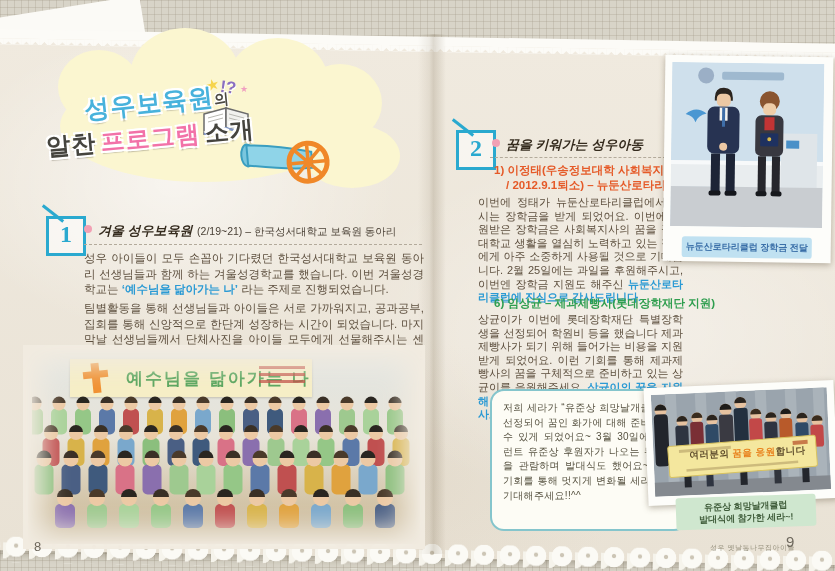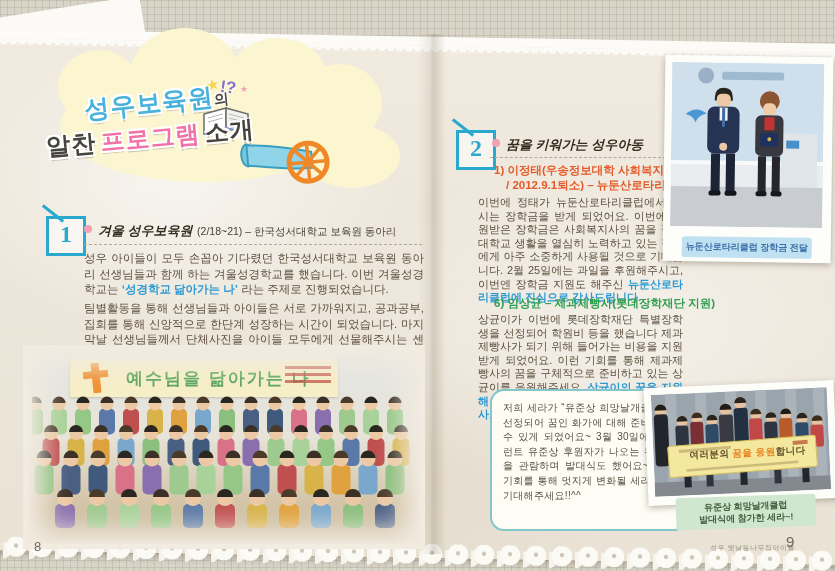--- a/index.html
+++ b/index.html
@@ -91,21 +91,21 @@
 
   
   .callout{left:490px;top:389px;width:172px;height:118px;border:2px solid #85c5cc;border-radius:14px;
     background:#fdfcf5;padding:10px 11px;box-sizing:content-box;
     font-size:10px;line-height:14.6px;color:#55503f;text-align:justify;word-break:break-all;letter-spacing:.3px;}
 
   
   .photo1{left:26px;top:348px;width:396px;height:198px;}
   .photo1-in{position:absolute;inset:2px;overflow:hidden;
     background:linear-gradient(#e2e6e3 0%,#e7e3d8 45%,#d2c3a6 80%,#c6b698 100%);}
-  .pbanner{position:absolute;left:42px;top:9px;width:268px;height:38px;background:#f6eec6;box-shadow:0 1px 2px rgba(90,80,50,.25);}
+  .pbanner{position:absolute;left:42px;top:9px;width:242px;height:38px;background:#f6eec6;box-shadow:0 1px 2px rgba(90,80,50,.25);}
   .pbanner-text{position:absolute;left:56px;top:8px;font-size:17px;font-weight:bold;color:#55a35a;letter-spacing:2px;white-space:nowrap;}
   .cross-v{position:absolute;left:22px;top:4px;width:8px;height:30px;background:#f09030;transform:rotate(-6deg);}
   .cross-h{position:absolute;left:13px;top:12px;width:25px;height:7px;background:#f09030;transform:rotate(-6deg);}
   .pbanner-meta{position:absolute;right:7px;top:7px;width:46px;}
   .pbanner-meta i{display:block;height:3px;background:rgba(190,70,60,.75);margin-bottom:4px;}
   #crowd-svg{position:absolute;left:4px;top:42px;width:388px;height:152px;}
   .photo1-fade{position:absolute;inset:-3px;pointer-events:none;
     box-shadow:inset 0 0 26px 20px #f1ebe0, inset 0 0 6px 5px rgba(250,247,240,.85);}
 
   
@@ -177,26 +177,26 @@
         <circle cx="70" cy="38" r="19" fill="none" stroke="#f08828" stroke-width="5"></circle>
         <path d="M70 21 L70 55 M53 38 L87 38 M58 26 L82 50 M82 26 L58 50" stroke="#f08828" stroke-width="3.5"></path>
       </g>
     </svg>
 
     <div class="sec-icon s1">
       <span class="sec-num">1</span>
     </div>
     <div class="head1">
       <span class="dot"></span><span class="h-title">겨울 성우보육원</span>
-      <span class="h-meta">(2/18~21) – 한국성서대학교 보육원 동아리</span>
+      <span class="h-meta">(2/19~21) – 한국성서대학교 보육원 동아리</span>
     </div>
     <div class="dash dash1"></div>
 
     <div class="body-text para1">
-      <span>성우 아이들이 모두 손꼽아 기다렸던 한국성서대학교 보육원 동아리 선생님들과 함께 하는 겨울성경학교를 했습니다. 이번 겨울성경학교는 </span><span class="hl">‘성경학교 닮아가는 나’</span><span> 라는 주제로 진행되었습니다.</span>
+      <span>성우 아이들이 모두 손꼽아 기다렸던 한국성서대학교 보육원 동아리 선생님들과 함께 하는 겨울성경학교를 했습니다. 이번 겨울성경학교는 </span><span class="hl">‘예수님을 닮아가는 나’</span><span> 라는 주제로 진행되었습니다.</span>
     </div>
     <div class="body-text para2">팀별활동을 통해 선생님들과 아이들은 서로 가까워지고, 공과공부, 집회를 통해 신앙적으로 한단계 성장하는 시간이 되었습니다. 마지막날 선생님들께서 단체사진을 아이들 모두에게 선물해주시는 센스를 발휘하셨어요~ 서로를 위해 기도해주며 내년에 좋은 모습으로 다시 만났으면 좋겠어요^^</div>
 
     <div class="photo1">
       <div class="photo1-in">
         <div class="pbanner">
           <div class="cross-v"></div>
           <div class="cross-h"></div>
           <span class="pbanner-text">예수님을 닮아가는 나</span>
           <div class="pbanner-meta">

